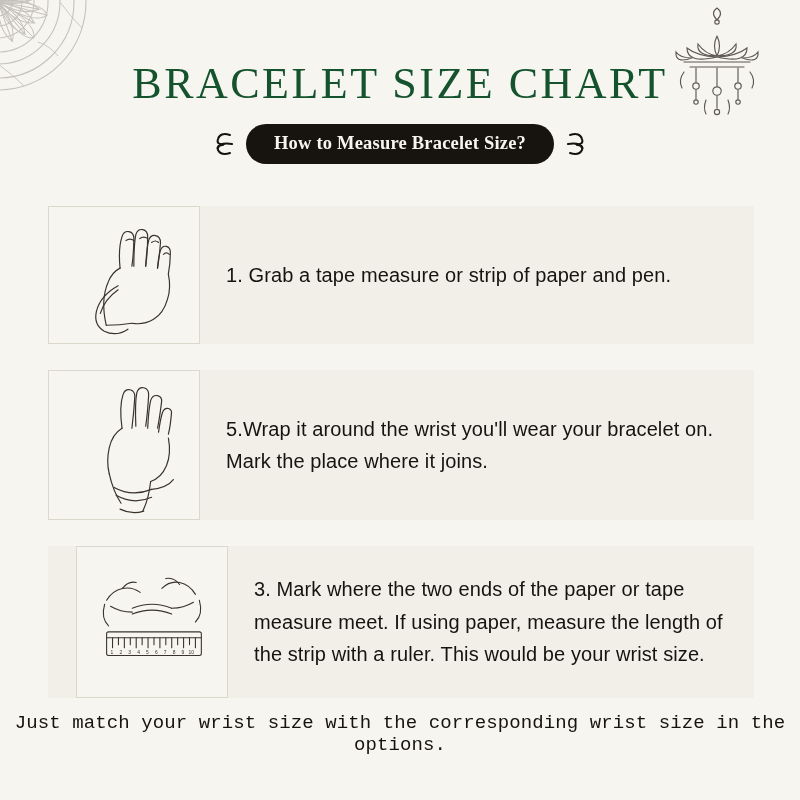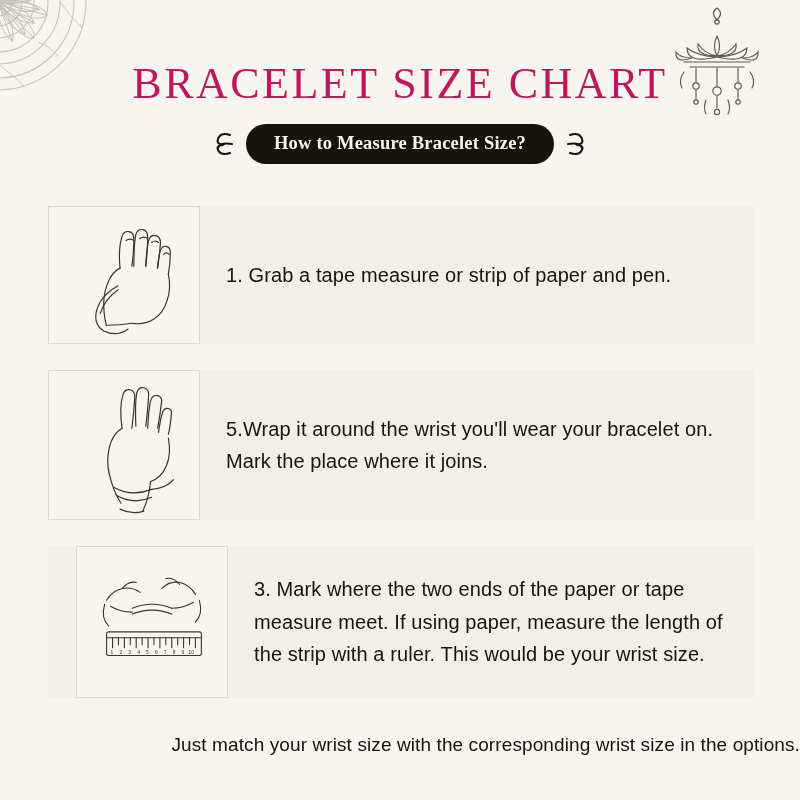--- a/index.html
+++ b/index.html
@@ -46,21 +46,21 @@
   
   .title {
     position: absolute;
     top: 58px;
     left: 0;
     width: 800px;
     text-align: center;
     font-family: "Liberation Serif", serif;
     font-size: 44px;
     letter-spacing: 2.5px;
-    color: #be185d;
+    color: #14532d;
     font-weight: 400;
   }
 
   
   .subbar-wrap {
     position: absolute;
     top: 124px;
     left: 0;
     width: 800px;
     display: flex;
@@ -123,24 +123,25 @@
     color: #17130f;
     letter-spacing: 0.1px;
   }
 
   
   .footer {
     position: absolute;
     bottom: 44px;
     left: 0;
     width: 800px;
-    text-align: right;
+    text-align: center;
     font-size: 19px;
     color: #17130f;
     letter-spacing: 0.1px;
+    font-family: Liberation Mono, monospace;
   }
 
   svg { display: block; }
 </style>
 </head>
 <body>
 
 <div class="page">
 
   <div class="mandala">

